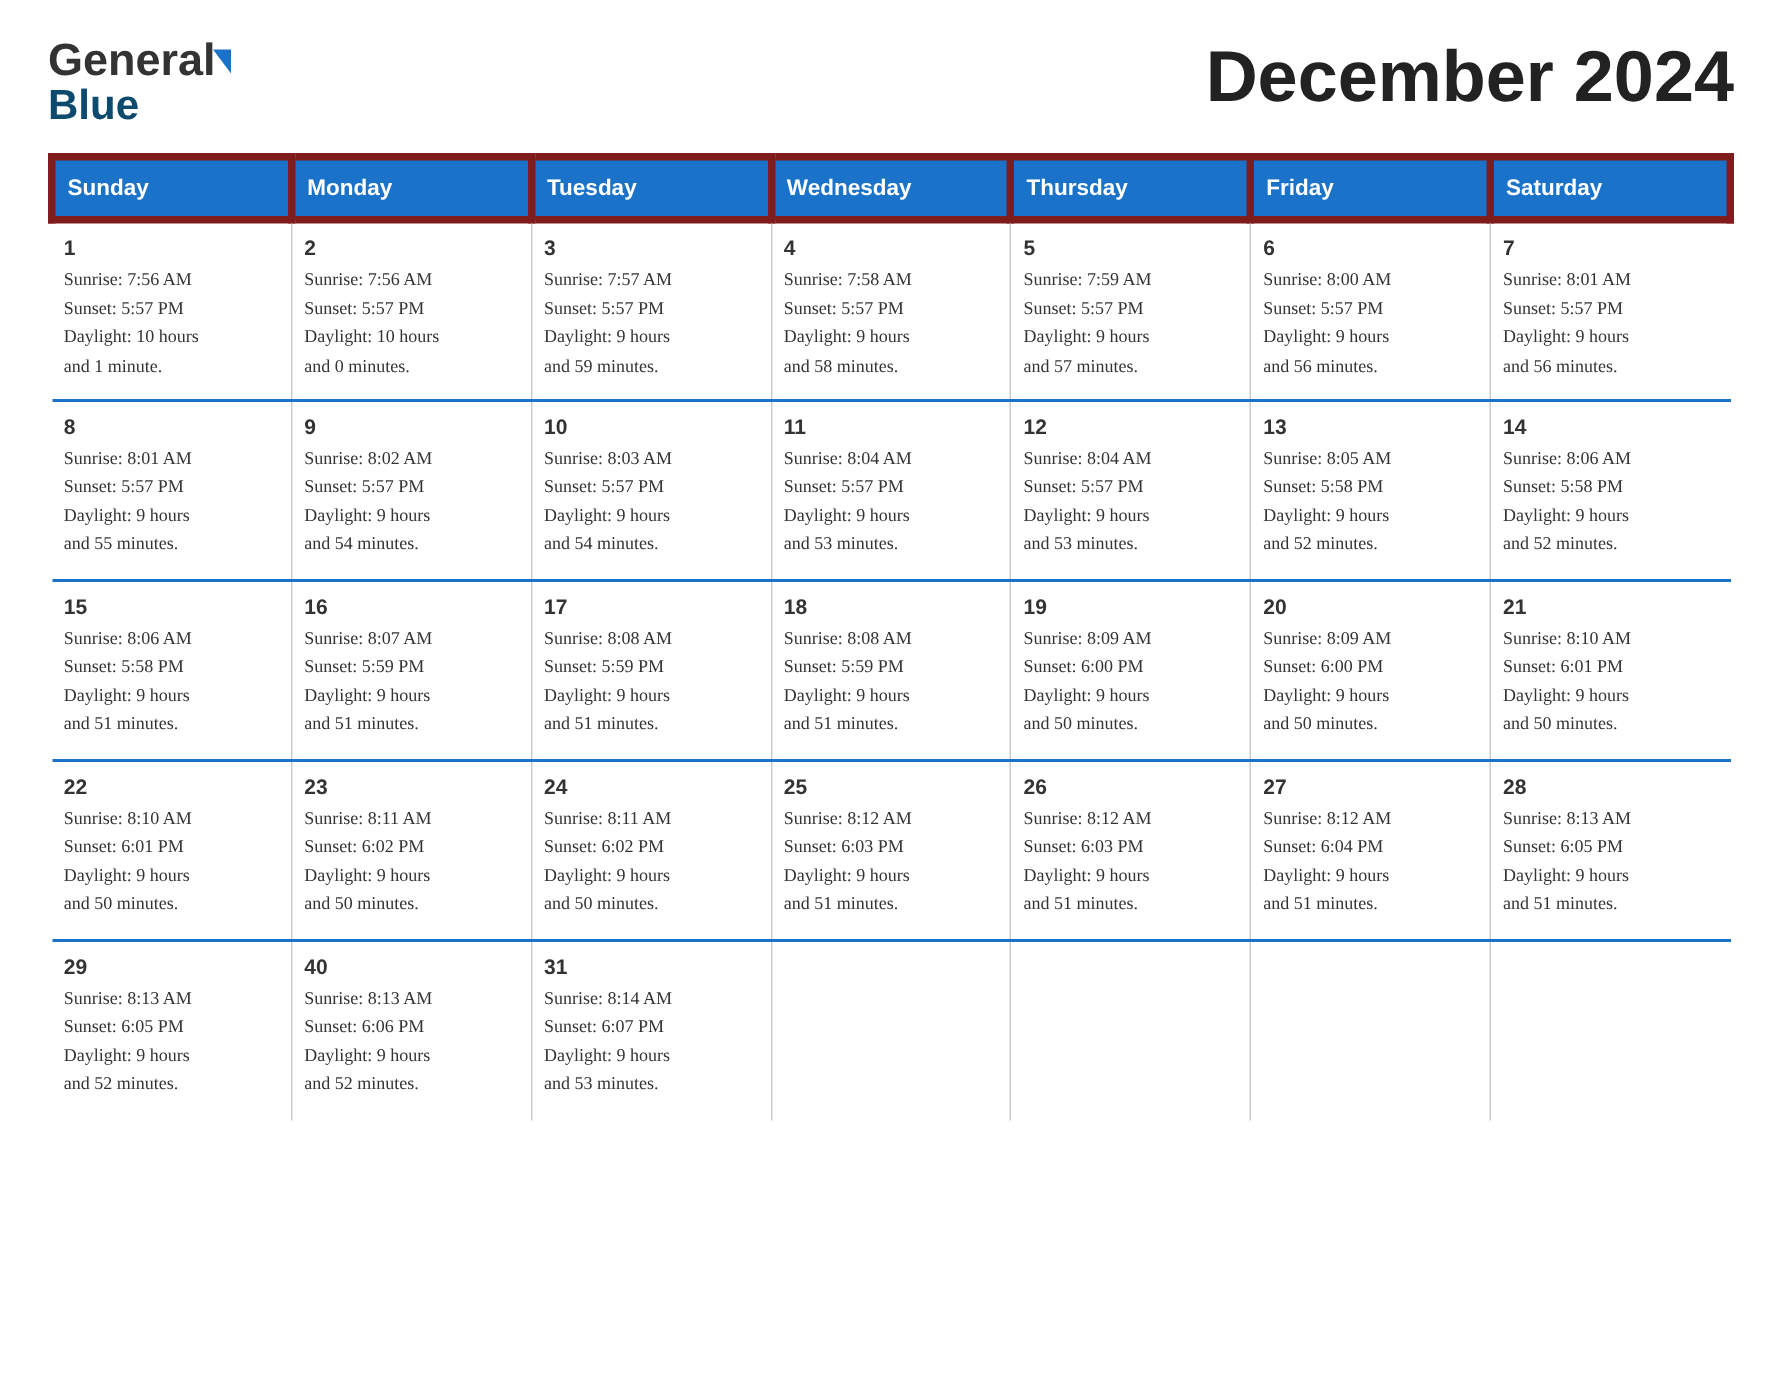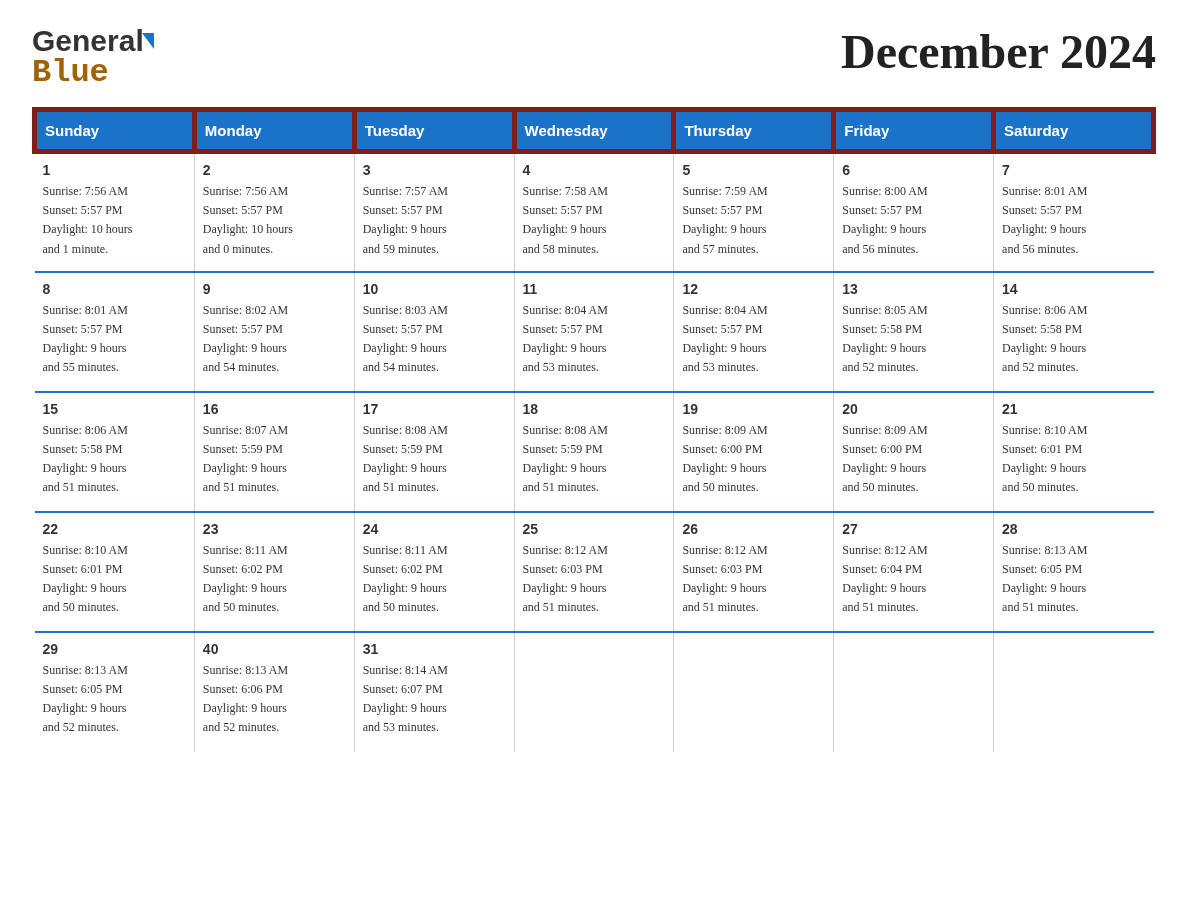--- a/index.html
+++ b/index.html
@@ -11,21 +11,20 @@
       min-height: 918px;
     }
     .header {
       display: flex;
       justify-content: space-between;
       align-items: flex-start;
       margin-bottom: 16px;
     }
     .title-block {
       text-align: center;
-      font-family: Liberation Serif, serif;
     }
     .title-block h1 {
       font-size: 48px;
       font-weight: bold;
       color: #222;
     }
     .title-block h2 {
       font-size: 22px;
       font-weight: normal;
       color: #555;
@@ -92,25 +91,24 @@
       display: inline-block;
       width: 0;
       height: 0;
       border-top: 16px solid #1a73c8;
       border-right: 0px solid transparent;
       border-left: 12px solid transparent;
       margin-left: -2px;
       vertical-align: bottom;
     }
     .logo-row2 {
-      font-size: 32px;
+      font-size: 28px;
       font-weight: bold;
-      color: #a16207;
+      color: #0c4a6e;
       margin-top: -4px;
-      font-family: Liberation Mono, monospace;
     }
   </style>
 </head>
 <body>
 
 <div class="header">
   <div class="logo-wrap">
     <div class="logo-row1">
       <span>General</span>
       <span class="tri"></span>

